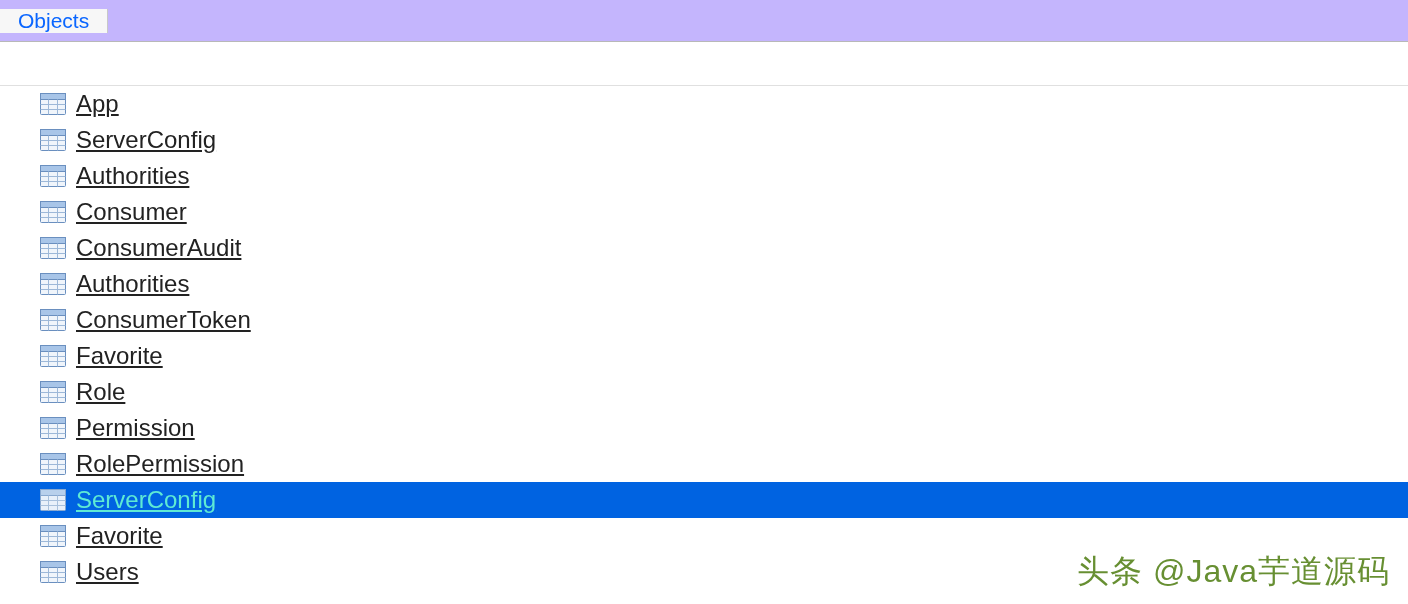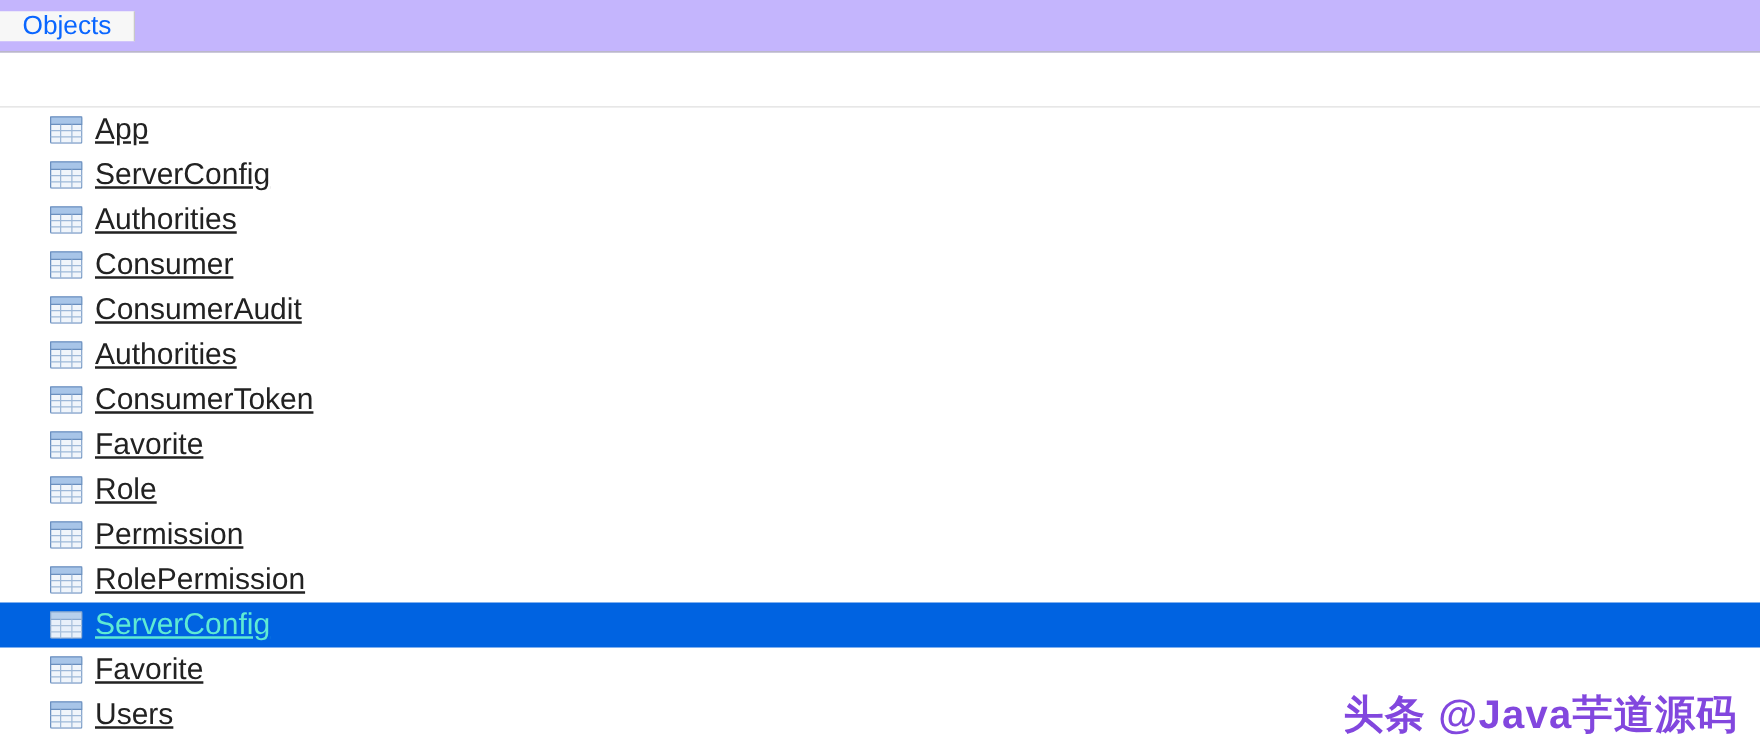--- a/index.html
+++ b/index.html
@@ -85,22 +85,22 @@
     .item-label {
       font-size: 24px;
       line-height: 1;
       text-decoration: underline;
     }
     .watermark {
       position: absolute;
       right: 18px;
       bottom: 10px;
       font-size: 32px;
-      font-weight: 700;
-      color: #6d28d9;
+      font-weight: 400;
+      color: #4d7c0f;
       opacity: 0.85;
       letter-spacing: 1px;
       pointer-events: none;
     }
   </style>
 </head>
 <body>
 
 <div class="tab-bar">
   <div class="tab active">

